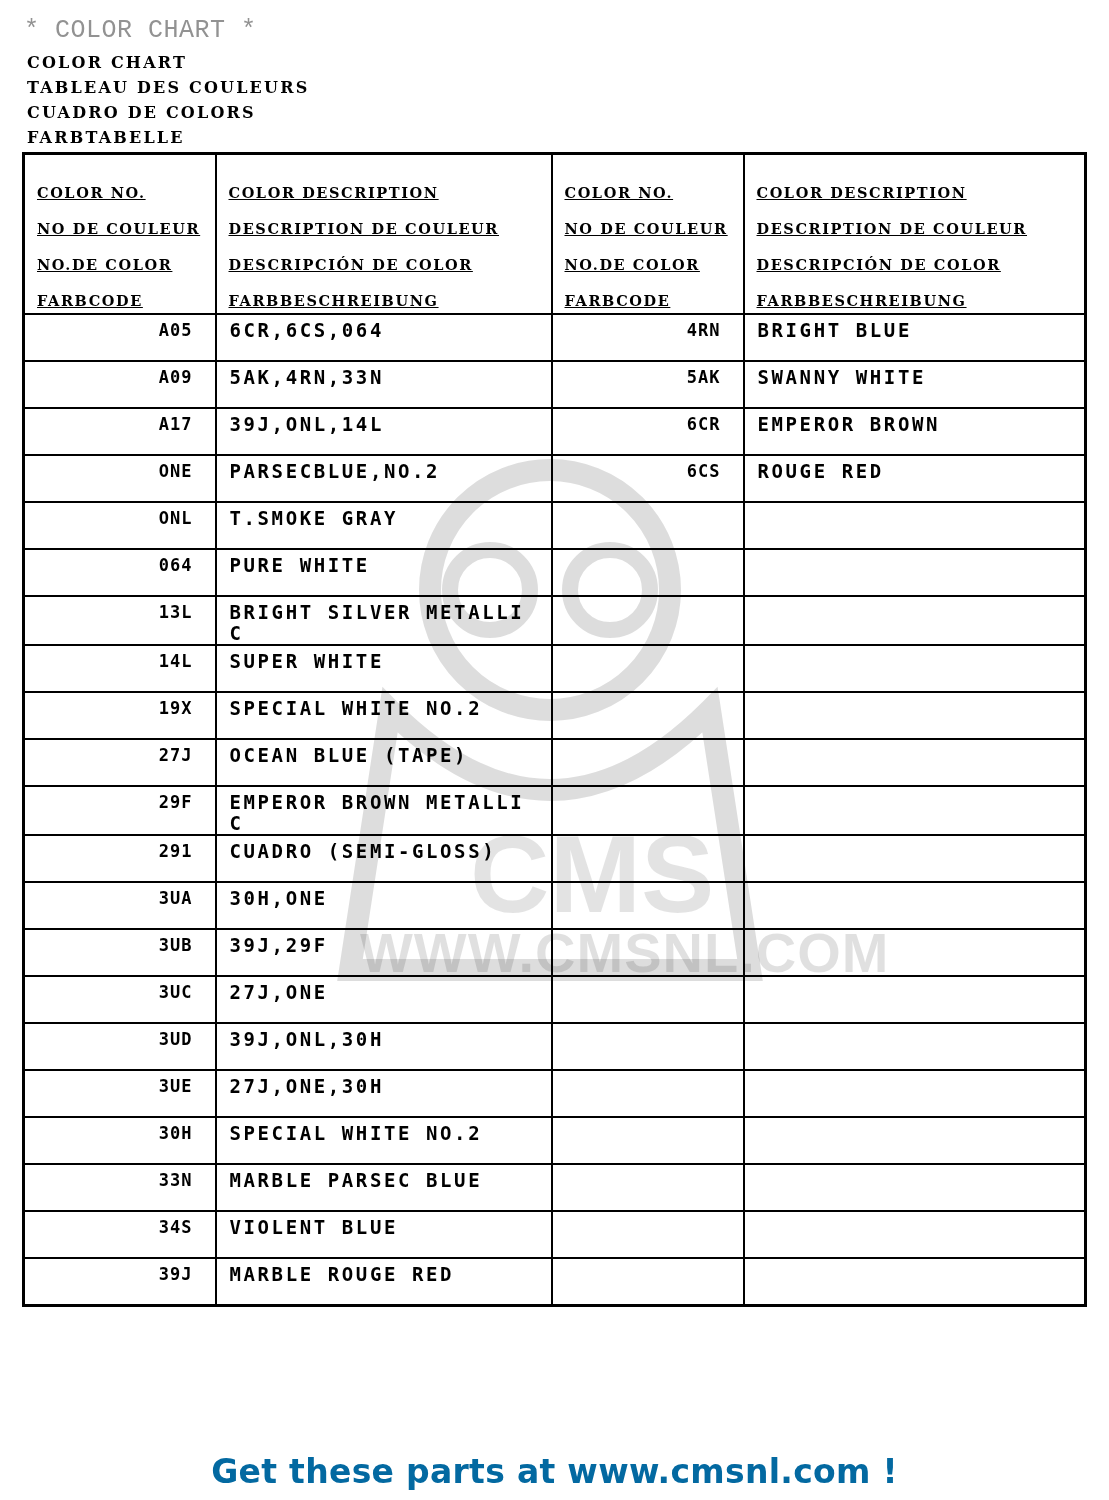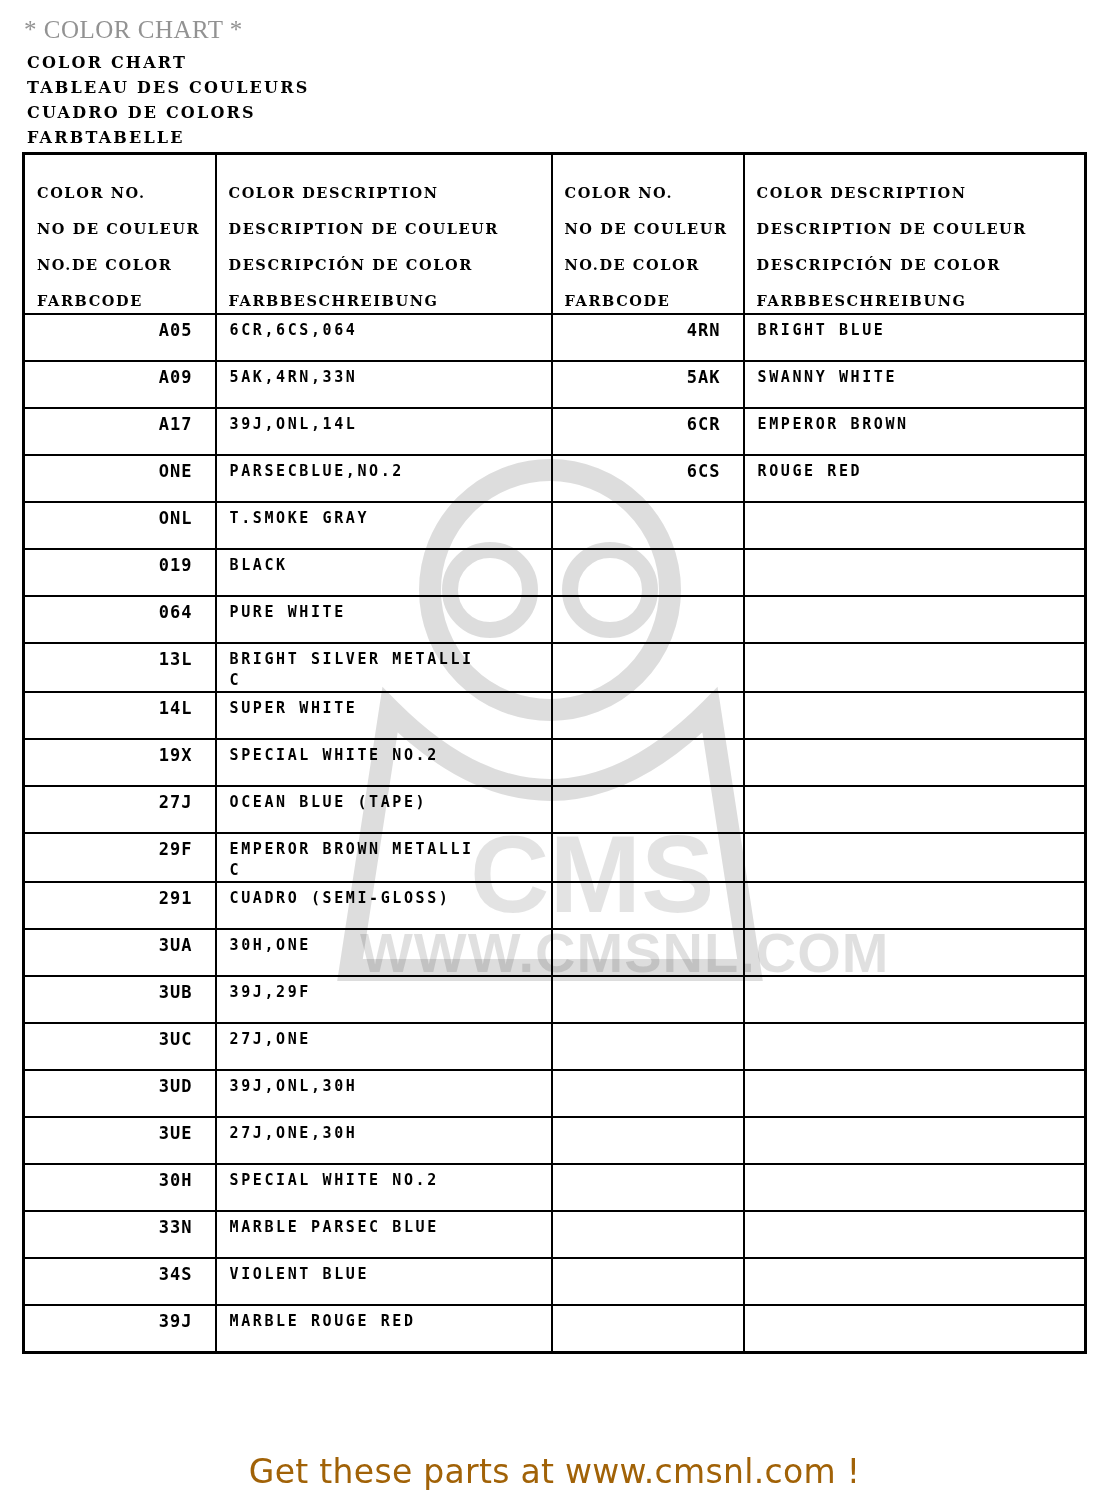--- a/index.html
+++ b/index.html
@@ -1,41 +1,41 @@
 <!DOCTYPE html>
 <html><head>
 <meta charset="utf-8">
 <style>
   html, body { margin: 0; padding: 0; background: #ffffff; }
   body { width: 1109px; height: 1500px; position: relative; overflow: hidden;
          font-family: "DejaVu Sans Mono", monospace; color: #000; }
   .title-block { position: absolute; left: 27px; top: 6px; margin-top: 44px; }
   .title-line { font-family: "DejaVu Serif", serif; font-weight: bold; font-size: 16px;
                 letter-spacing: 2.2px; line-height: 25px; white-space: nowrap; }
-  .overlay-title { position: absolute; left: 24px; top: 16px; font-family: Liberation Serif, serif;
+  .overlay-title { position: absolute; left: 24px; top: 16px; font-family: Liberation Mono, monospace;
                    font-size: 25px; color: rgba(110,110,110,0.75); letter-spacing: 0.5px; white-space: nowrap; }
   .watermark { position: absolute; left: 330px; top: 450px; width: 440px; height: 560px; opacity: 0.13; pointer-events: none; }
   .wm-text { position: absolute; left: 360px; top: 920px; font-family: "Liberation Sans", sans-serif; font-weight: bold;
              font-size: 56px; color: rgba(0,0,0,0.12); letter-spacing: 1px; white-space: nowrap; }
   .wm-big { position: absolute; left: 470px; top: 810px; font-family: "Liberation Sans", sans-serif; font-weight: bold;
             font-size: 110px; color: rgba(0,0,0,0.11); white-space: nowrap; }
   table.chart { position: absolute; left: 22px; top: 152px; width: 1062px; border-collapse: collapse;
                 border: 3px solid #000; table-layout: fixed; }
   table.chart td, table.chart th { border: 2px solid #000; padding: 0; vertical-align: top; }
   col.c1 { width: 192px; } col.c2 { width: 336px; } col.c3 { width: 192px; } col.c4 { width: 342px; }
-  th .hdr { padding: 20px 0 0 12px; height: 158px; box-sizing: border-box; text-align: left; }
+  th .hdr { padding: 20px 0 0 12px; height: 158px; box-sizing: border-box; text-align: left; text-decoration: underline; }
   th .hdr span { display: block; font-family: "DejaVu Serif", serif; font-weight: bold; font-size: 14.5px;
                  letter-spacing: 1.6px; line-height: 36px; white-space: nowrap; }
   td { height: 47px; box-sizing: border-box; }
   td .code { display: block; text-align: right; font-weight: bold; font-size: 17px; letter-spacing: 1px;
              padding-top: 5px; padding-right: 22px; }
-  td .desc { display: block; font-weight: bold; font-size: 15px; letter-spacing: 2.6px; padding: 5px 0 0 13px;
+  td .desc { display: block; font-weight: bold; font-size: 19px; letter-spacing: 2.6px; padding: 5px 0 0 13px;
              line-height: 21px; white-space: pre-wrap; }
   .footer { position: absolute; left: 0; width: 1109px; top: 1452px; text-align: center;
-            font-family: "DejaVu Sans", sans-serif; font-size: 33px; color: #a16207; letter-spacing: 0.3px; }
+            font-family: "DejaVu Sans", sans-serif; font-size: 33px; color: #0369a1; letter-spacing: 0.3px; font-weight: bold; }
 </style>
 </head>
 <body>
 
 <div class="title-block">
   <div class="title-line">COLOR CHART</div>
   <div class="title-line">TABLEAU DES COULEURS</div>
   <div class="title-line">CUADRO DE COLORS</div>
   <div class="title-line">FARBTABELLE</div>
 </div>
@@ -159,34 +159,20 @@
         </td>
         <td>
           <span class="code"></span>
         </td>
         <td>
           <span class="desc"></span>
         </td>
       </tr>
       <tr>
         <td>
-          <span class="code">019</span>
-        </td>
-        <td>
-          <span class="desc">BLACK</span>
-        </td>
-        <td>
-          <span class="code"></span>
-        </td>
-        <td>
-          <span class="desc"></span>
-        </td>
-      </tr>
-      <tr>
-        <td>
           <span class="code">064</span>
         </td>
         <td>
           <span class="desc">PURE WHITE</span>
         </td>
         <td>
           <span class="code"></span>
         </td>
         <td>
           <span class="desc"></span>

